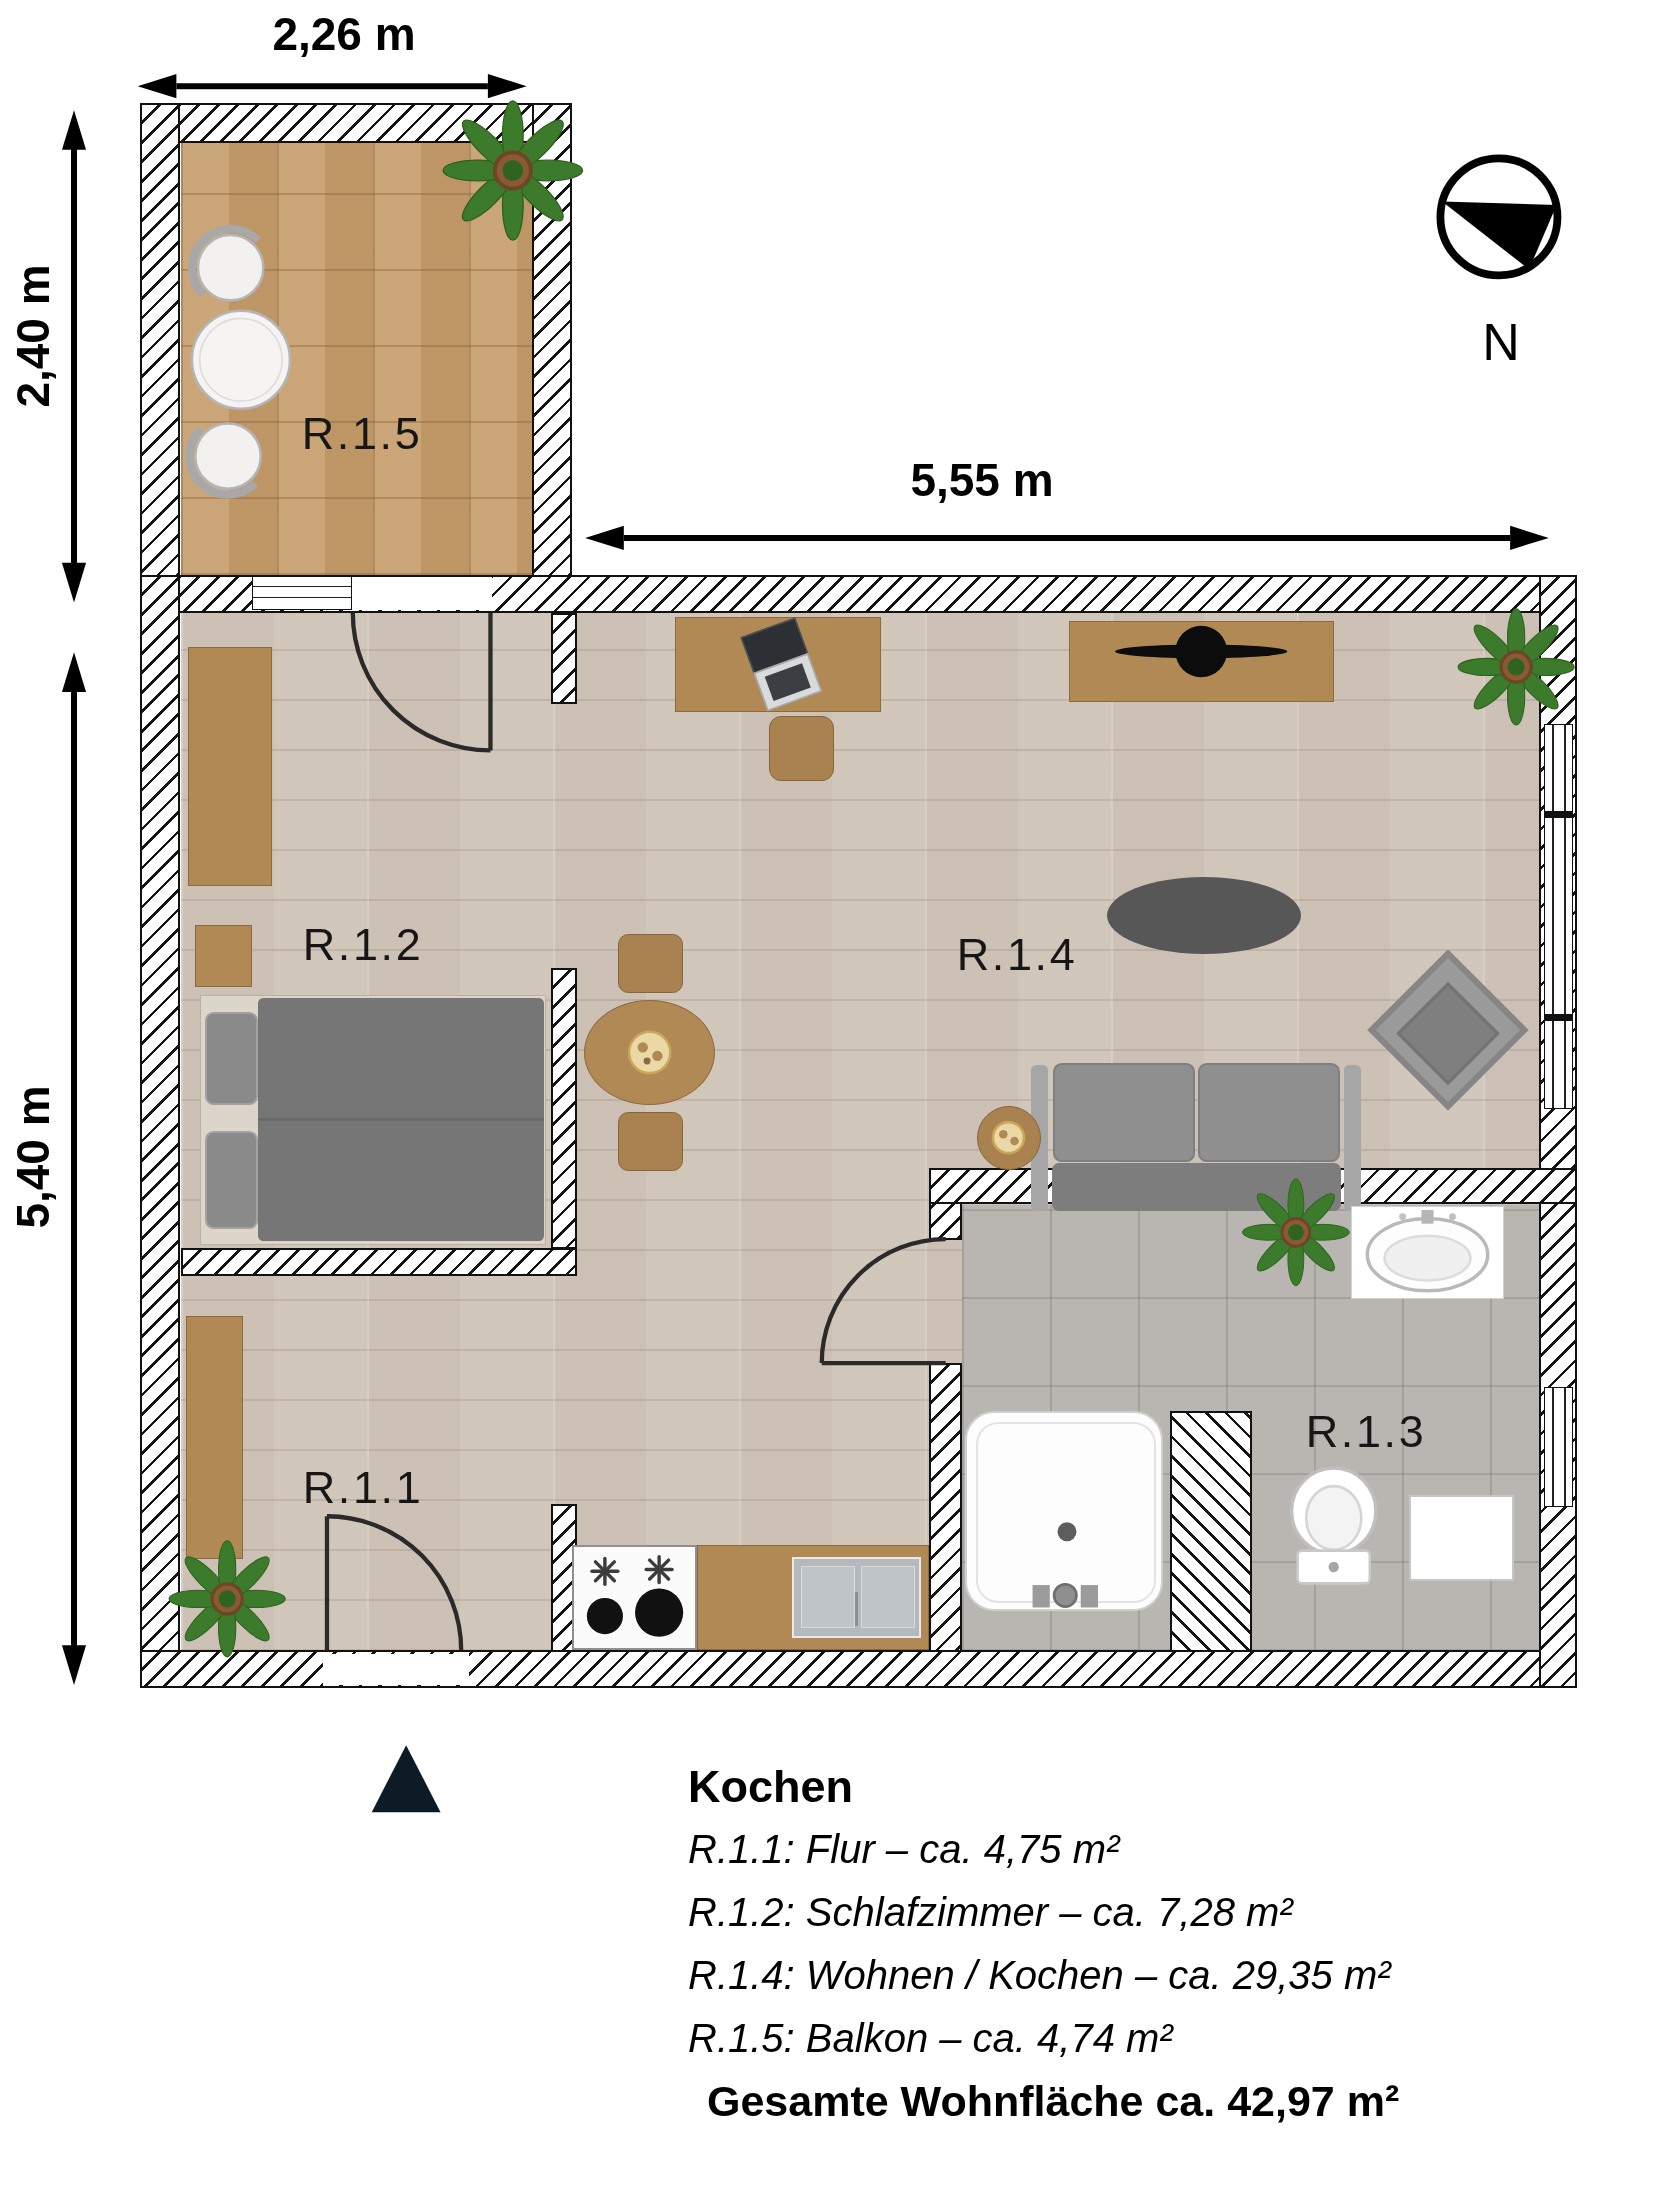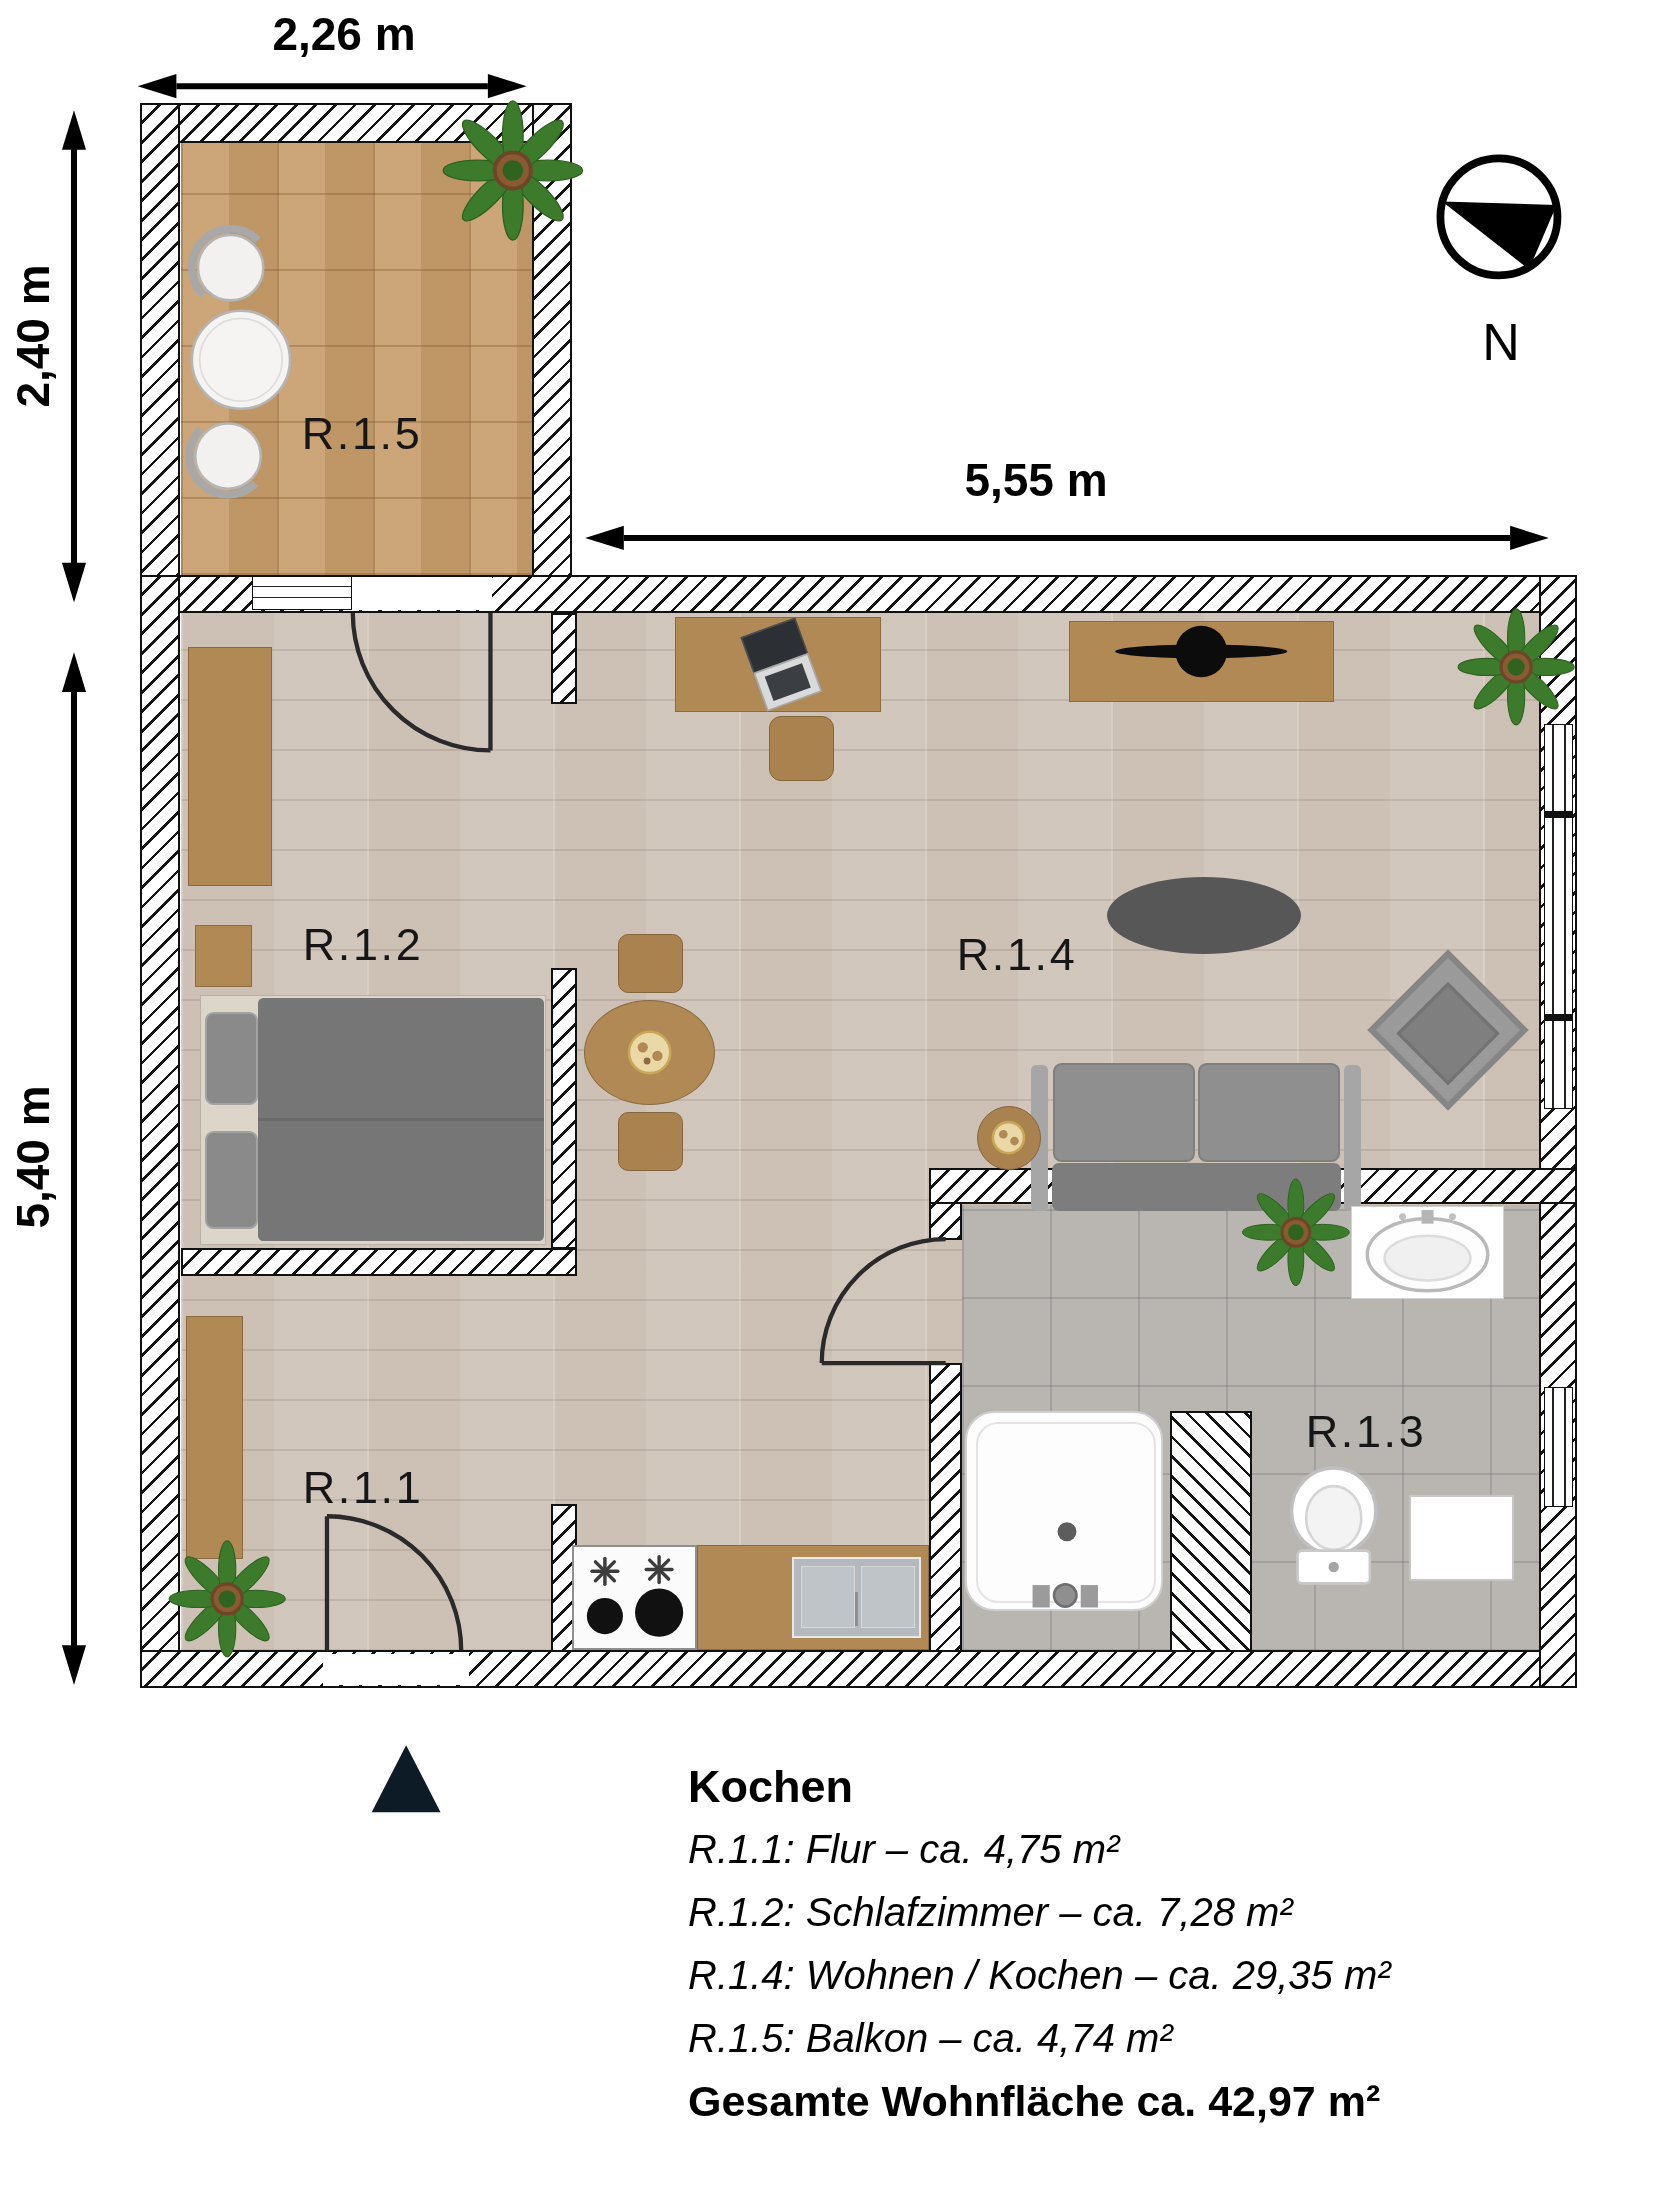--- a/index.html
+++ b/index.html
@@ -42,21 +42,21 @@
   
   .room-label{position:absolute;transform:translate(-50%,-50%);font-size:45px;color:#161616;
               letter-spacing:2.6px;white-space:nowrap;text-align:right;}
   .dim-label{position:absolute;transform:translate(-50%,-50%);font-size:46px;font-weight:600;
              color:#000;white-space:nowrap;}
   .dim-label.vert{transform:translate(-50%,-50%) rotate(-90deg);}
   .north-label{position:absolute;transform:translate(-50%,-50%);font-size:52px;color:#000;}
   .legend{position:absolute;left:688px;top:1755px;color:#000;}
   .legend-line{font-size:40px;line-height:63px;white-space:nowrap;font-style:italic;}
   .legend-title{font-size:45px;font-weight:bold;line-height:63px;}
-  .legend-total{font-size:43px;font-weight:bold;line-height:63px;}
+  .legend-total{font-size:43px;font-weight:bold;line-height:63px;margin-left:19px;}
   svg{position:absolute;left:0;top:0;}
 </style>
 </head>
 <body>
 
 <div id="stage">
 
   <div class="floor floor-balcony" style="left:181px;top:143px;width:351px;height:432px;"></div>
   <div class="floor floor-wood" style="left:181px;top:613px;width:1359px;height:1038px;"></div>
   <div class="floor floor-bath" style="left:962px;top:1205px;width:577px;height:446px;"></div>
@@ -264,21 +264,21 @@
 
   <div class="room-label" style="left:362px;top:434px;">R.1.5</div>
   <div class="room-label" style="left:363px;top:945px;">R.1.2</div>
   <div class="room-label" style="left:1017px;top:955px;">R.1.4</div>
   <div class="room-label" style="left:363px;top:1488px;">R.1.1</div>
   <div class="room-label" style="left:1366px;top:1432px;">R.1.3</div>
 
   <div class="dim-label" style="left:344px;top:34px;">2,26 m</div>
   <div class="dim-label vert" style="left:33px;top:336px;">2,40 m</div>
   <div class="dim-label vert" style="left:33px;top:1157px;">5,40 m</div>
-  <div class="dim-label" style="left:1036px;top:480px;">5,55 m</div>
+  <div class="dim-label" style="left:982px;top:480px;">5,55 m</div>
   <div class="north-label" style="left:1501px;top:342px;">N</div>
 
   <div class="legend">
     <div class="legend-title">Kochen</div>
     <div class="legend-line">R.1.1: Flur – ca. 4,75 m²</div>
     <div class="legend-line">R.1.2: Schlafzimmer – ca. 7,28 m²</div>
     <div class="legend-line">R.1.4: Wohnen / Kochen – ca. 29,35 m²</div>
     <div class="legend-line">R.1.5: Balkon – ca. 4,74 m²</div>
     <div class="legend-total">Gesamte Wohnfläche ca. 42,97 m²</div>
   </div>

